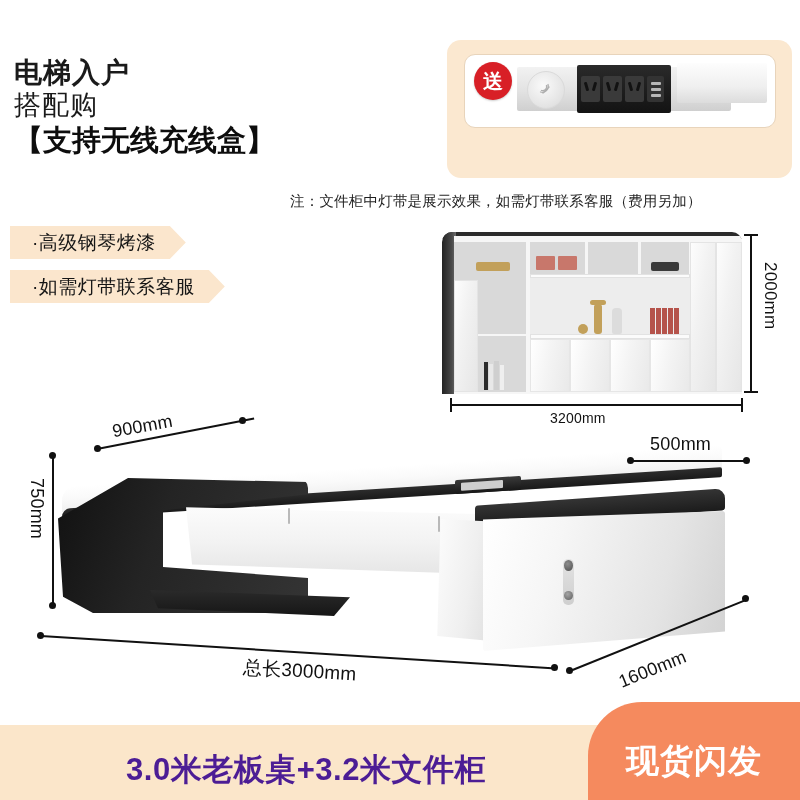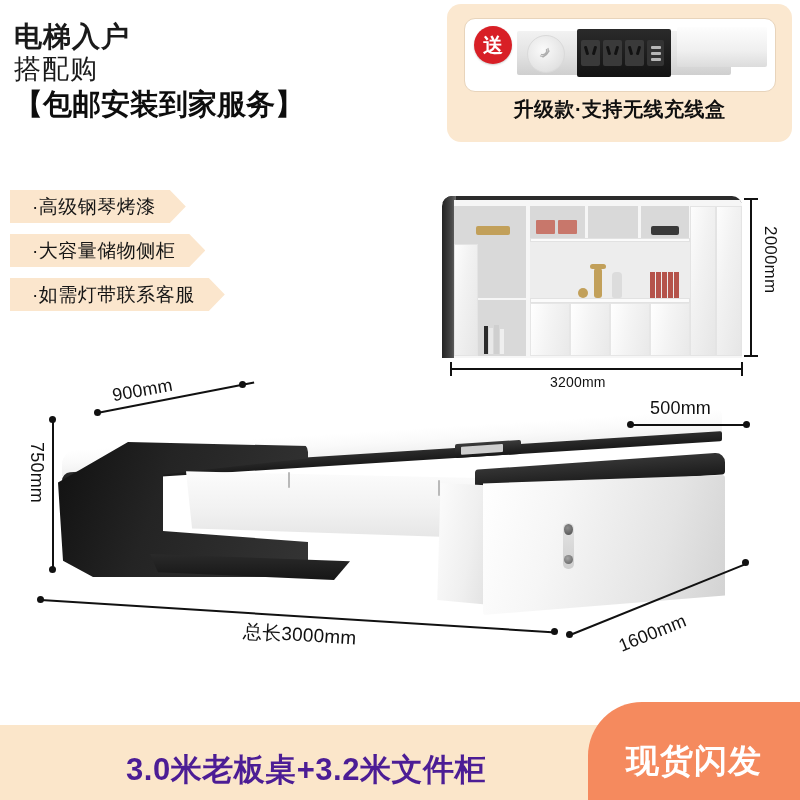--- a/index.html
+++ b/index.html
@@ -5,21 +5,21 @@
   html,body{margin:0;padding:0;}
   body{
     width:800px;height:800px;
     background:#ffffff;
     font-family:"Liberation Sans","DejaVu Sans",sans-serif;
     color:#111;
     position:relative;
     overflow:hidden;
     -webkit-font-smoothing:antialiased;
   }
-  .page{position:absolute;inset:0;}
+  .page{position:absolute;inset:0;margin-top:36px;}
 
   
   .headline{position:absolute;left:14px;top:20px;}
   .headline .l1{font-size:28px;font-weight:700;letter-spacing:1px;line-height:1.18;color:#1a1a1a;}
   .headline .l2{font-size:27px;font-weight:400;letter-spacing:1px;line-height:1.2;color:#1a1a1a;}
   .headline .l3{font-size:29px;font-weight:800;letter-spacing:0px;line-height:1.25;color:#0d0d0d;margin-top:1px;}
 
   
   .promo{
     position:absolute;left:447px;top:4px;width:345px;height:138px;
@@ -210,21 +210,21 @@
   .flash span{font-size:33px;font-weight:700;color:#fff;letter-spacing:1px;}
 </style>
 </head>
 <body>
 
 <div class="page">
 
   <div class="headline">
     <div class="l1">电梯入户</div>
     <div class="l2">搭配购</div>
-    <div class="l3">【包邮安装到家服务】</div>
+    <div class="l3">【支持无线充线盒】</div>
   </div>
 
   <div class="promo">
     <div class="promo-inner">
       <div class="song-badge">送</div>
       <div class="strip">
         <div class="body"></div>
         <div class="tail"></div>
         <div class="wireless">
           <svg width="20" height="20" viewBox="0 0 20 20" aria-hidden="true">
@@ -240,27 +240,26 @@
           <div class="sock"></div>
           <div class="sock"></div>
           <div class="usb">
               <i></i>
               <i></i>
               <i></i>
             </div>
         </div>
       </div>
     </div>
-    <div class="promo-caption">升级款·支持无线充线盒</div>
-  </div>
-
+  </div>
+
+  <div class="note">注：文件柜中灯带是展示效果，如需灯带联系客服（费用另加）</div>
 
   <div class="tags">
     <div class="tag">·高级钢琴烤漆</div>
-    <div class="tag">·大容量储物侧柜</div>
     <div class="tag">·如需灯带联系客服</div>
   </div>
 
   <div class="cab-wrap">
     <div class="cab">
       <div class="topstrip"></div>
       <div class="leftdark"></div>
       <div class="carcass">
 
         <div class="openbg" style="left:0;top:6px;width:72px;height:40px;"></div>

